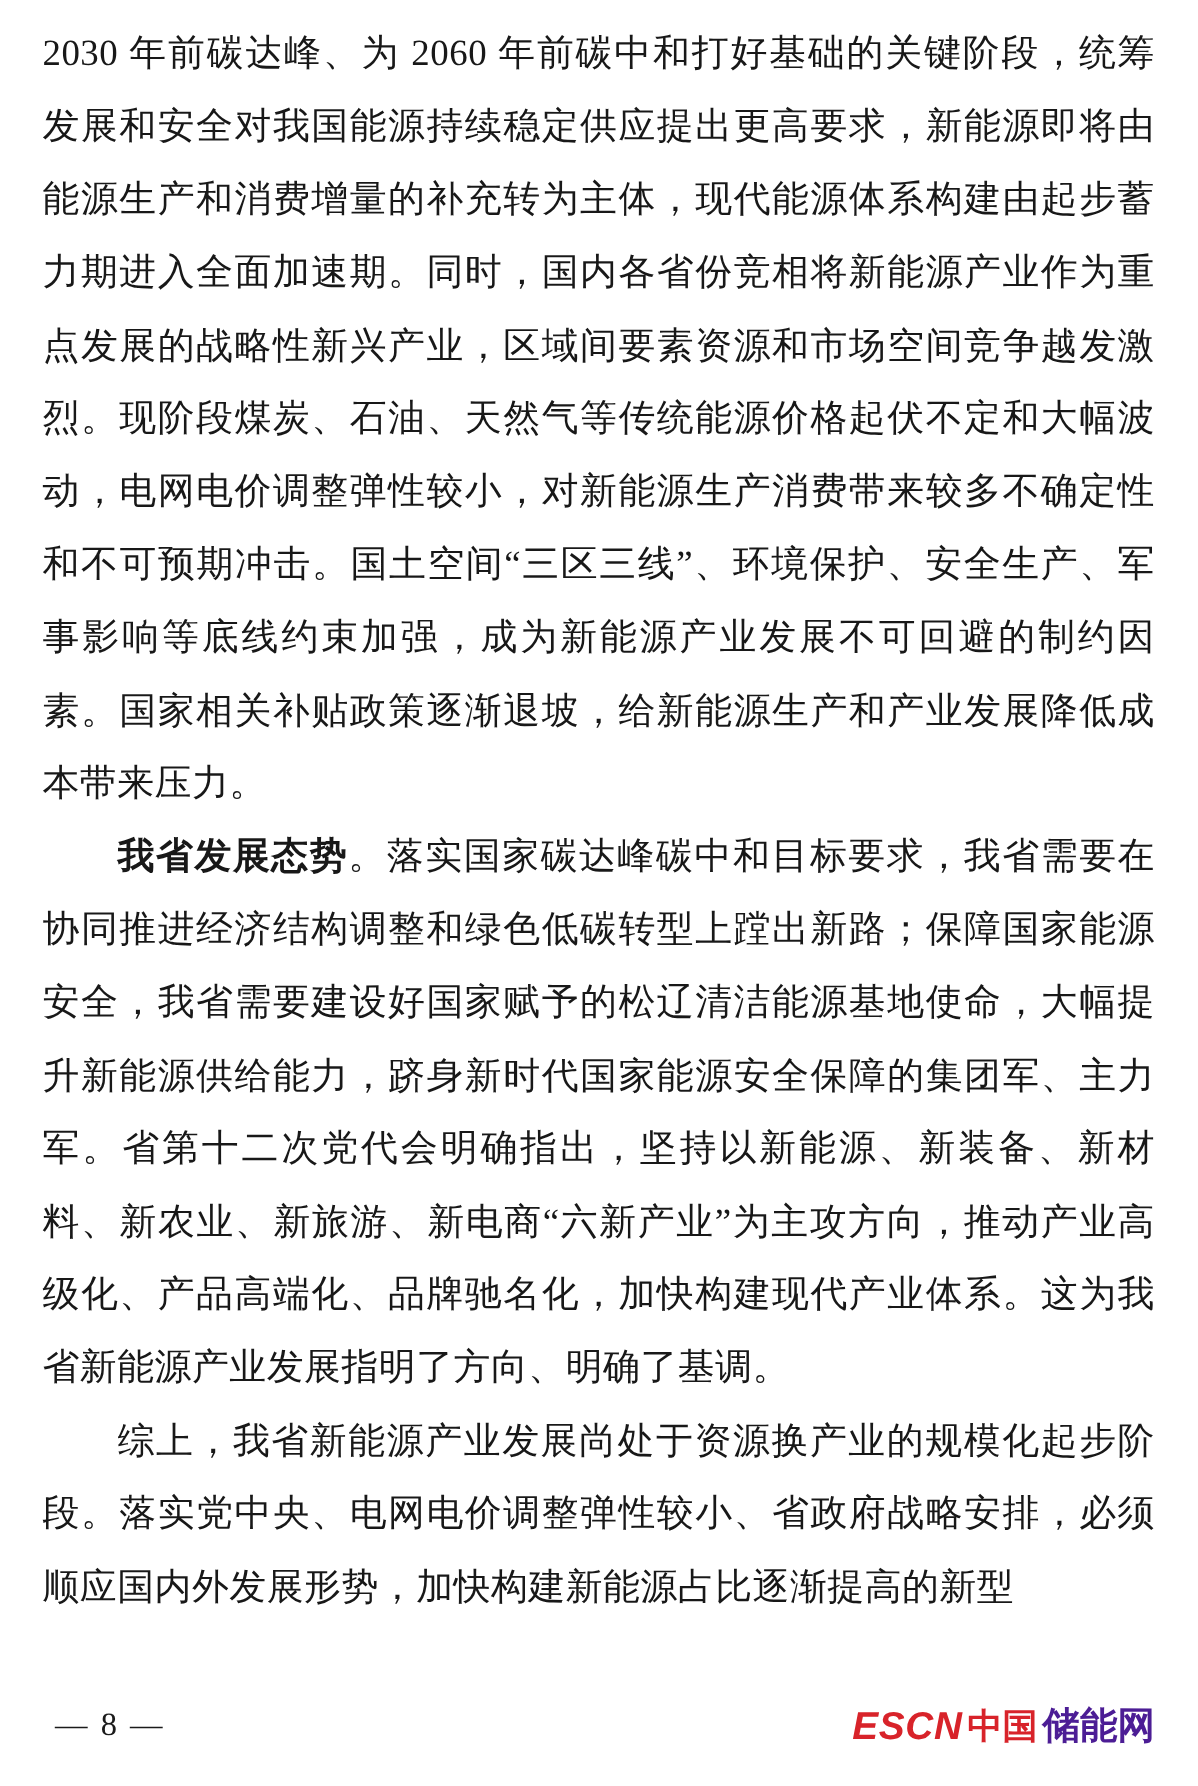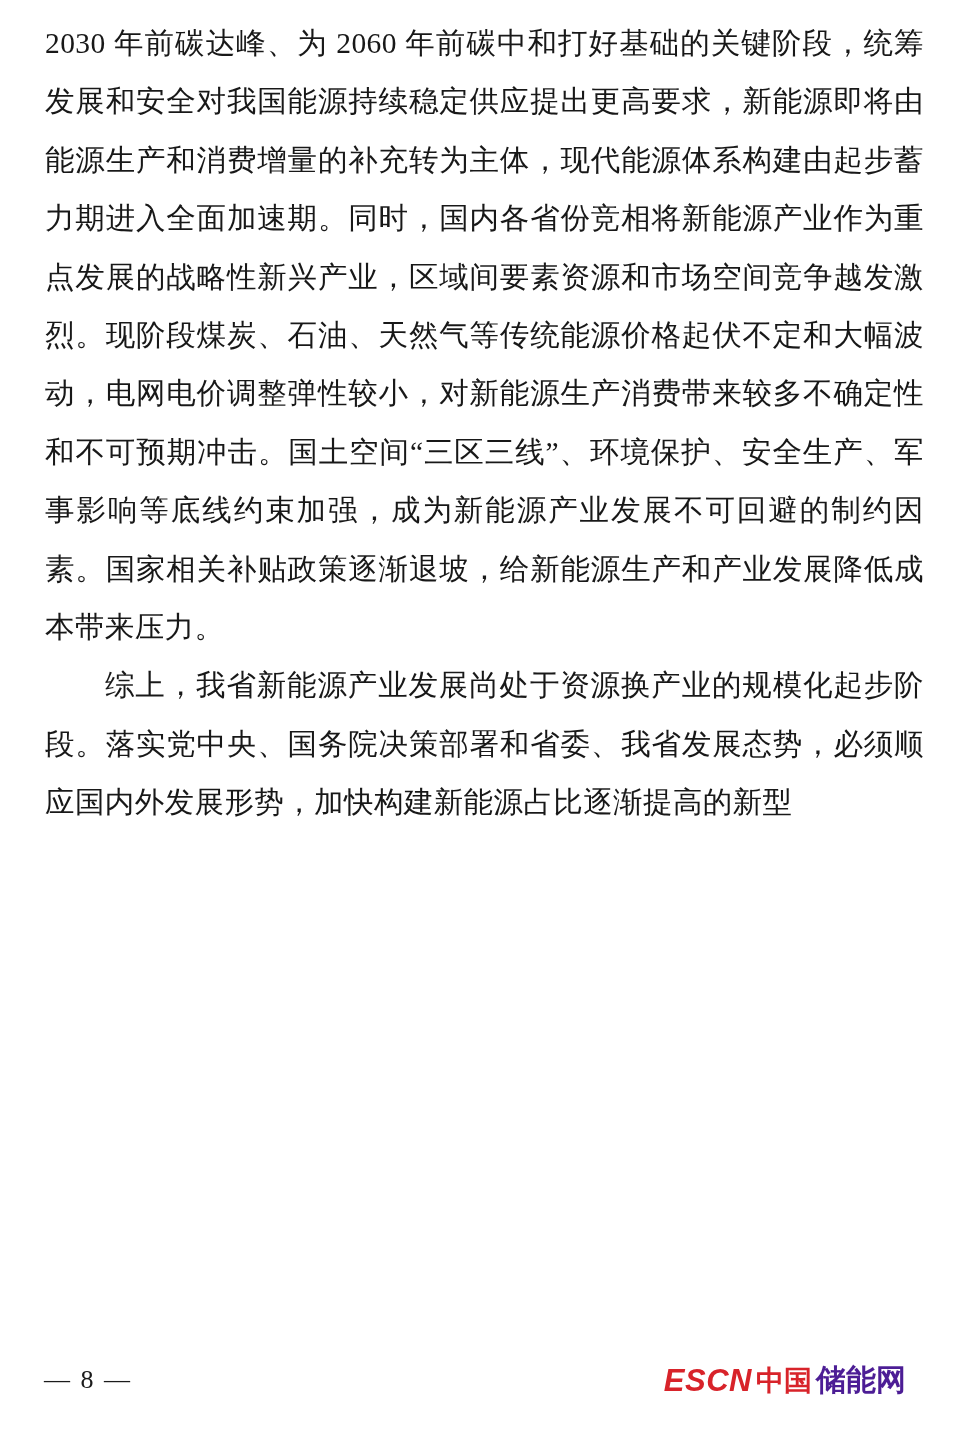--- a/index.html
+++ b/index.html
@@ -22,21 +22,21 @@
     height: 1429px;
     box-sizing: border-box;
     padding: 14px 34px 0 34px;
     display: flex;
     flex-direction: column;
   }
   .body-text {
     flex: 1 1 auto;
   }
   p.para {
-    margin: 0 0 0 11px;
+    margin: 0 0 0 0;
     font-size: 29.5px;
     line-height: 58.4px;
     letter-spacing: 0.4px;
     text-align: justify;
     text-justify: inter-ideograph;
     color: #181818;
     font-family: "Liberation Serif", "DejaVu Serif", serif;
   }
   p.para.indent {
     text-indent: 60px;
@@ -58,21 +58,21 @@
     bottom: 8px;
     font-size: 26px;
     line-height: 30px;
     color: #1b1b1b;
     letter-spacing: 2px;
     font-family: "Liberation Serif", "DejaVu Serif", serif;
     white-space: nowrap;
   }
   .logo {
     position: absolute;
-    right: 52px;
+    right: 34px;
     bottom: 2px;
     display: flex;
     align-items: center;
     gap: 4px;
     white-space: nowrap;
   }
   .logo .escn {
     font-family: "Liberation Sans", sans-serif;
     font-weight: bold;
     font-style: italic;
@@ -97,22 +97,23 @@
 </style>
 </head>
 <body>
 
 <div class="page">
 
   <div class="body-text">
 
     <p class="para">2030 年前碳达峰、为 2060 年前碳中和打好基础的关键阶段，统筹发展和安全对我国能源持续稳定供应提出更高要求，新能源即将由能源生产和消费增量的补充转为主体，现代能源体系构建由起步蓄力期进入全面加速期。同时，国内各省份竞相将新能源产业作为重点发展的战略性新兴产业，区域间要素资源和市场空间竞争越发激烈。现阶段煤炭、石油、天然气等传统能源价格起伏不定和大幅波动，电网电价调整弹性较小，对新能源生产消费带来较多不确定性和不可预期冲击。国土空间“三区三线”、环境保护、安全生产、军事影响等底线约束加强，成为新能源产业发展不可回避的制约因素。国家相关补贴政策逐渐退坡，给新能源生产和产业发展降低成本带来压力。</p>
 
+    <p class="para indent"><span class="bold-lead">我省发展态势</span><span>。落实国家碳达峰碳中和目标要求，我省需要在协同推进经济结构调整和绿色低碳转型上蹚出新路；保障国家能源安全，我省需要建设好国家赋予的松辽清洁能源基地使命，大幅提升新能源供给能力，跻身新时代国家能源安全保障的集团军、主力军。省第十二次党代会明确指出，坚持以新能源、新装备、新材料、新农业、新旅游、新电商“六新产业”为主攻方向，推动产业高级化、产品高端化、品牌驰名化，加快构建现代产业体系。这为我省新能源产业发展指明了方向、明确了基调。</span></p>
 
-    <p class="para indent">综上，我省新能源产业发展尚处于资源换产业的规模化起步阶段。落实党中央、国务院决策部署和省委、我省发展态势，必须顺应国内外发展形势，加快构建新能源占比逐渐提高的新型</p>
+    <p class="para indent">综上，我省新能源产业发展尚处于资源换产业的规模化起步阶段。落实党中央、电网电价调整弹性较小、省政府战略安排，必须顺应国内外发展形势，加快构建新能源占比逐渐提高的新型</p>
 
   </div>
 
   <div class="footer">
     <div class="page-number">— 8 —</div>
     <div class="logo">
       <span class="escn">ESCN</span>
       <span class="cn">中国</span>
       <span class="zh">储能网</span>
     </div>

